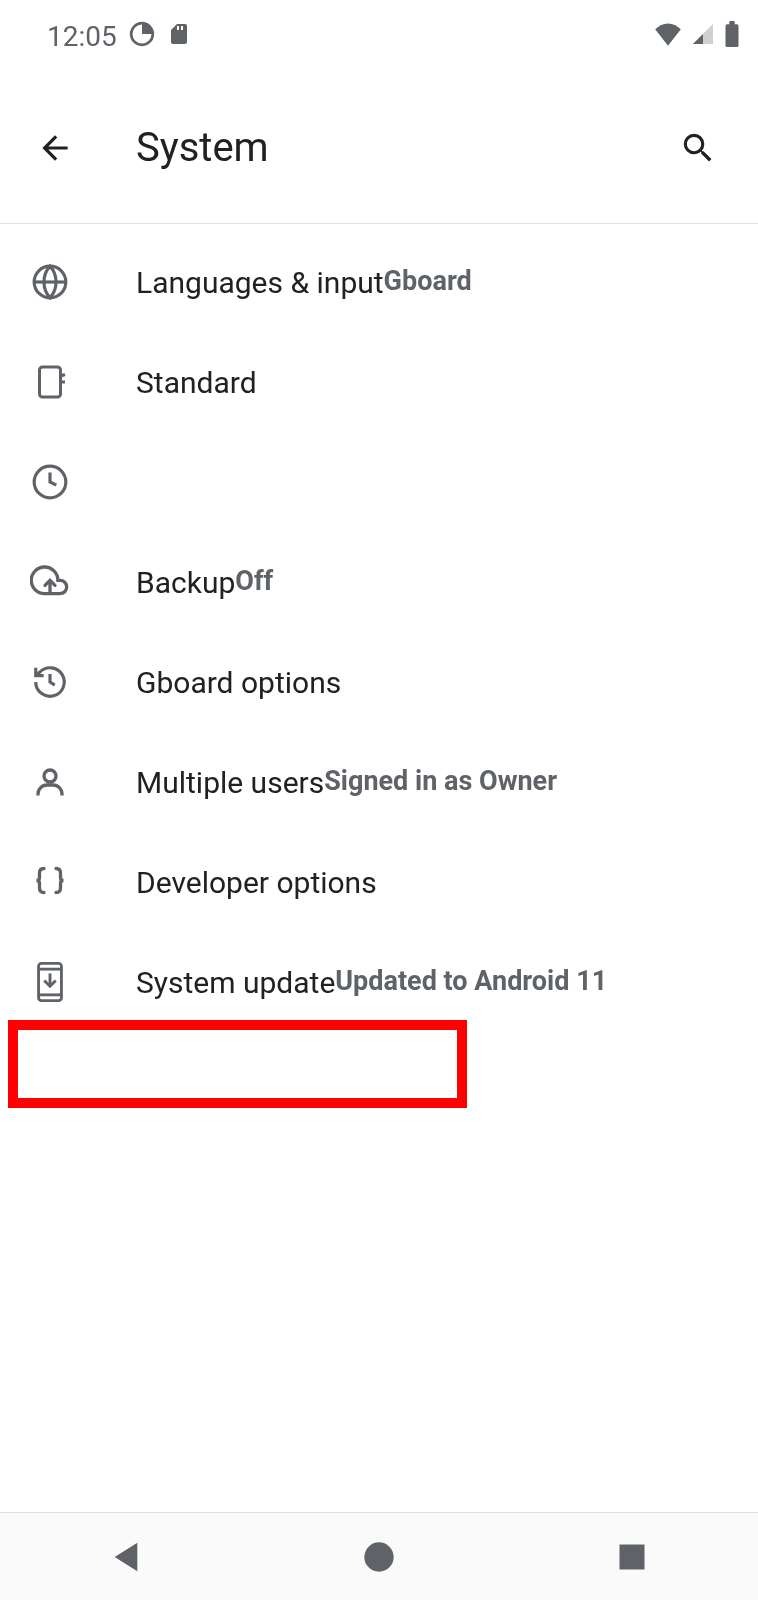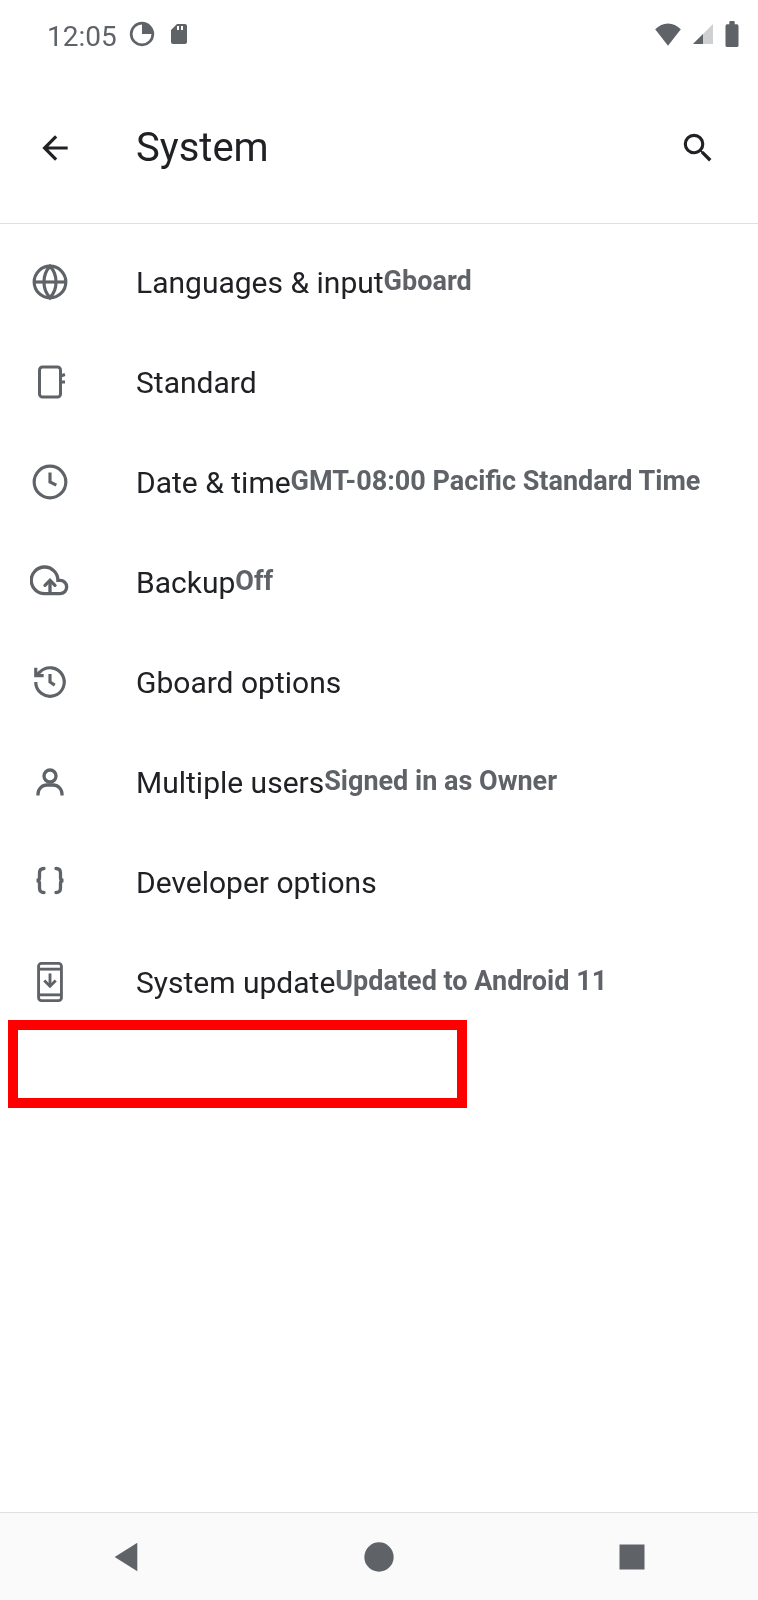--- a/index.html
+++ b/index.html
@@ -214,24 +214,20 @@
     </div>
   </div>
 
   <div class="setting-item">
     <div class="setting-icon">
       <svg width="38" height="38" viewBox="0 0 24 24" fill="none" stroke="#5f6368" stroke-width="2">
           <circle cx="12" cy="12" r="10"></circle>
           <polyline points="12 6 12 12 16 14"></polyline>
         </svg>
     </div>
-    <div class="setting-text">
-      <div class="setting-title">Date &amp; time</div>
-      <div class="setting-subtitle">GMT-08:00 Pacific Standard Time</div>
-    </div>
   </div>
 
   <div class="setting-item">
     <div class="setting-icon">
       <svg width="40" height="36" viewBox="0 0 24 20" fill="none" stroke="#5f6368" stroke-width="2">
           <path d="M18 10h-1.26A8 8 0 1 0 9 18h9a4 4 0 0 0 0-8z" transform="translate(0,-1)"></path>
           <polyline points="9 12 12 9 15 12" stroke-linecap="round"></polyline>
           <line x1="12" y1="9" x2="12" y2="16"></line>
         </svg>
     </div>

